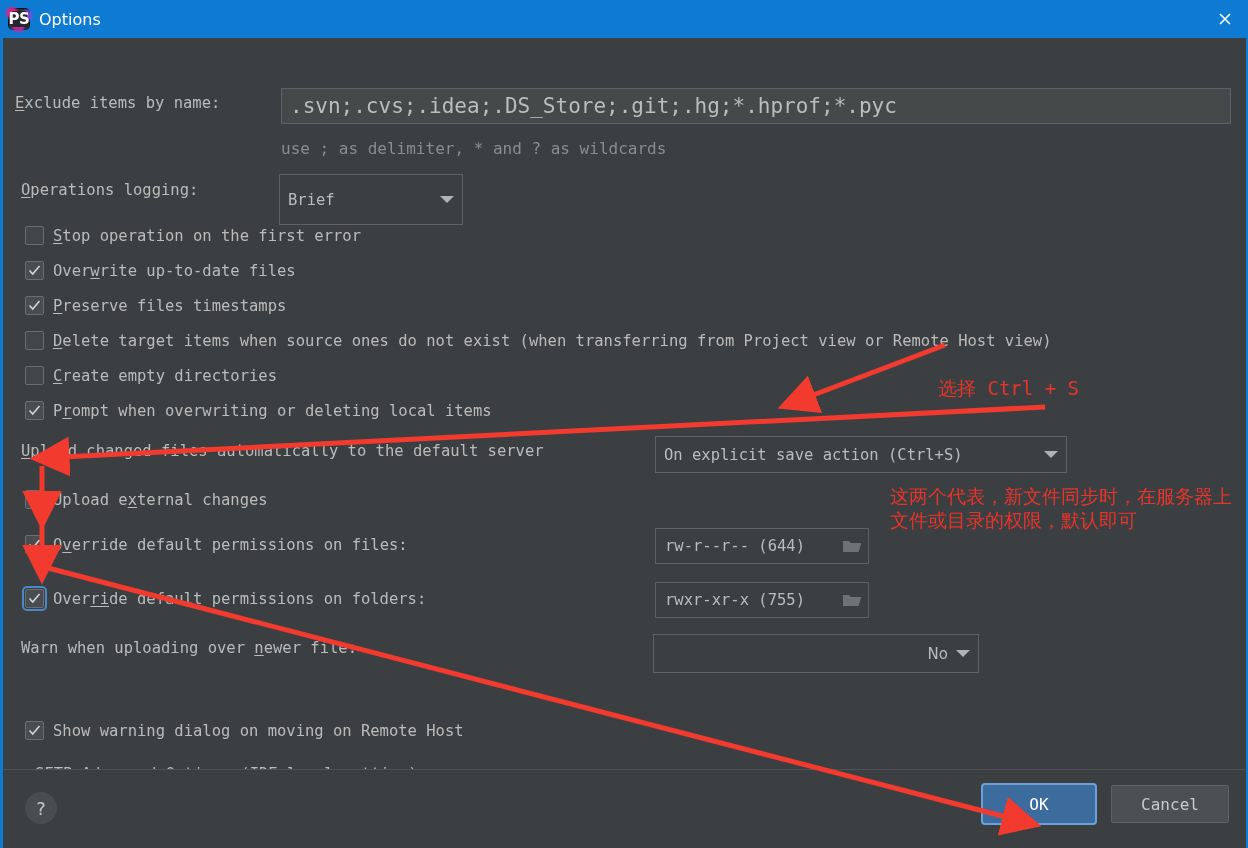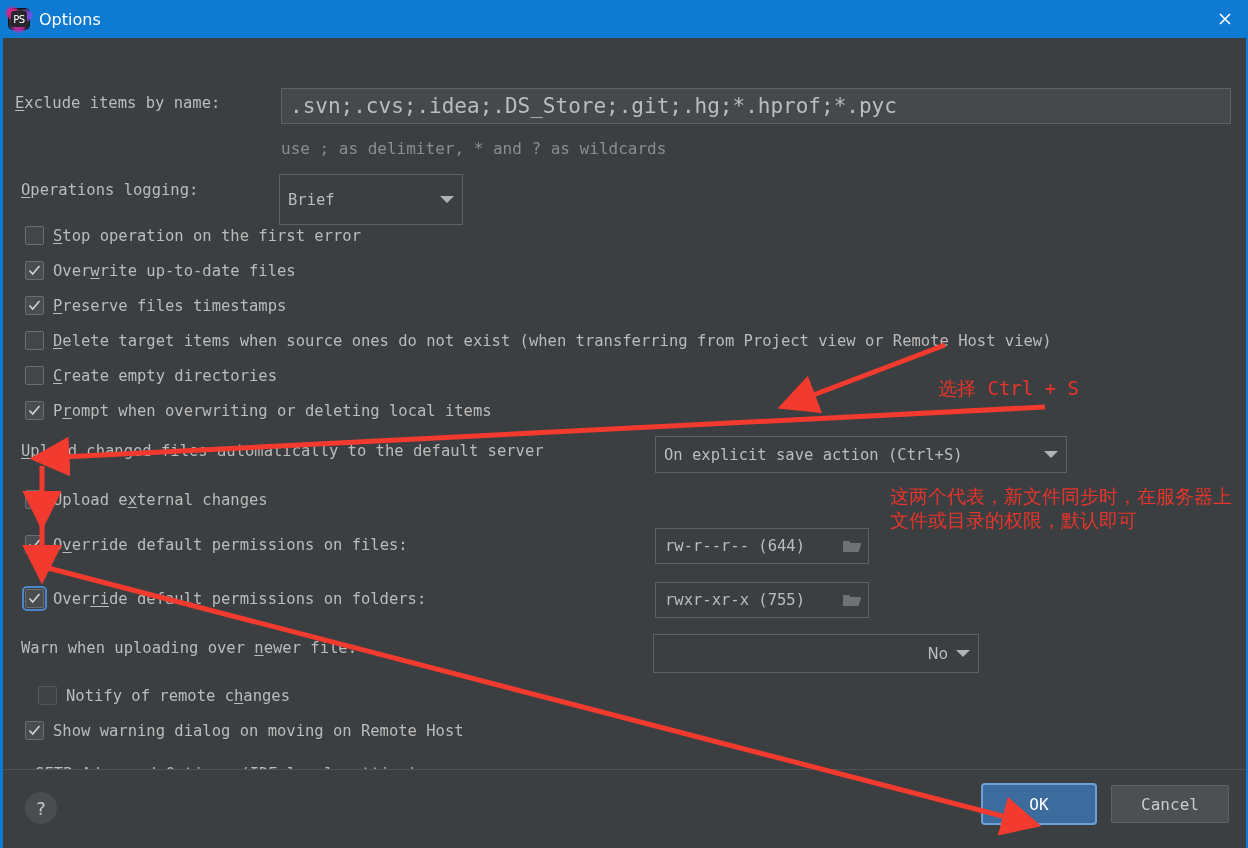--- a/index.html
+++ b/index.html
@@ -34,21 +34,21 @@
     background:#8a4df0;filter:blur(1px);opacity:.9;
   }
   .app-icon .blob3{
     position:absolute;left:3px;bottom:-3px;width:13px;height:9px;border-radius:50%;
     background:#c32aa3;filter:blur(1.3px);opacity:.9;
   }
   .app-icon .face{
     position:absolute;left:2px;top:2px;right:2px;bottom:2px;border-radius:3px;
     background:#26262c;display:flex;align-items:center;justify-content:center;
     font-family:"DejaVu Sans","Liberation Sans",sans-serif;
-    font-size:10px;font-weight:normal;color:#ffffff;letter-spacing:-.5px;
+    font-size:15px;font-weight:bold;color:#ffffff;letter-spacing:-.5px;
   }
   .title-text{
     margin-left:10px;color:#ffffff;font-size:16px;
     font-family:"DejaVu Sans","Liberation Sans",sans-serif;
   }
   .win-close{
     position:absolute;right:0;top:0;width:46px;height:38px;
     display:flex;align-items:center;justify-content:center;cursor:default;
   }
   .win-close svg{display:block;}
@@ -287,24 +287,20 @@
       </div>
 
       <div class="row" style="left:18px;top:601px;">
         <span class="label">Warn when uploading over <u class="mn">n</u>ewer file:</span>
       </div>
       <div class="combo" style="position:absolute;left:650px;top:596px;width:326px;height:39px;">
         <span class="val sans" style="font-size:15px;text-align:right;">No</span>
         <span class="caret"></span>
       </div>
 
-      <div class="row" style="left:35px;top:648px;">
-        <span class="cb off disabled"></span>
-        <span class="label dim">Notify of remote c<u class="mn">h</u>anges</span>
-      </div>
 
       <div class="row" style="left:22px;top:683px;">
         <span class="cb">
           <svg width="13" height="13" viewBox="0 0 13 13">
               <path d="M1.5 6.5 L4.7 10 L11.5 2" stroke="#d2d5d6" stroke-width="1.6" fill="none"></path>
             </svg>
         </span>
         <span class="label">Show warning dialog on moving on Remote Host</span>
       </div>
 

